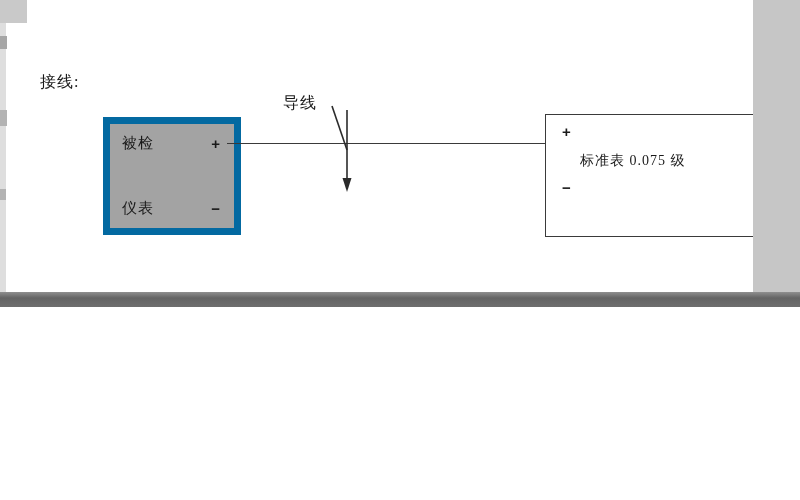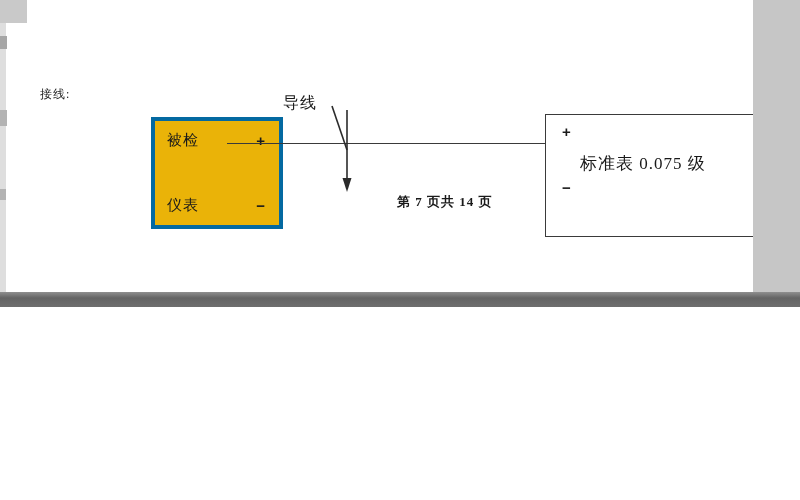--- a/index.html
+++ b/index.html
@@ -18,42 +18,42 @@
   .left-strip   { left:0; top:0; width:6px; height:293px; background:#dedede; }
   .tl-block     { left:0; top:0; width:27px; height:23px; background:#c9c9c9; }
   .tick-1       { left:0; top:36px;  width:7px; height:13px; background:#a6a6a6; }
   .tick-2       { left:0; top:110px; width:7px; height:16px; background:#b3b3b3; }
   .tick-3       { left:0; top:189px; width:6px; height:11px; background:#b3b3b3; }
   .right-margin { left:753px; top:0; width:47px; height:293px; background:#c6c6c6; z-index:5; }
   .gray-band    { left:0; top:292px; width:800px; height:15px;
                   background:linear-gradient(#8f8f8f, #646464 40%, #6e6e6e); z-index:6; }
 
   
-  .wiring-label { left:40px;  top:86px; font-size:12px; letter-spacing:1px; }
+  .wiring-label { left:40px;  top:72px; font-size:16px; letter-spacing:1px; }
   .wire-label   { left:283px; top:86px; font-size:16px; letter-spacing:1px;margin-top:7px; }
   .page-ind     { left:397px; top:193px; font-size:13px; font-weight:bold; letter-spacing:1px; }
 
   
-  .device-box { left:103px; top:117px; width:124px; height:104px; border:4px solid #0369a1; background:#eab308;margin-left:48px; }
+  .device-box { left:103px; top:117px; width:124px; height:104px; border:7px solid #0369a1; background:#a3a3a3; }
   .dev-row { position:absolute; left:12px; right:14px; display:flex; justify-content:space-between; align-items:center; }
   .dev-row-top    { top:10px; }
   .dev-row-bottom { bottom:10px;text-align:right; }
   .dev-name { font-size:15px; letter-spacing:1px; }
   .sign { font-size:15px; font-weight:bold; font-family:"Liberation Sans","DejaVu Sans",sans-serif; }
 
   
   .wire-line { left:227px; top:143px; width:318px; height:1px; background:#3a3a3a; }
 
   
   .arrow-svg { left:320px; top:98px; width:40px; height:100px; }
 
   
   .standard-box { left:545px; top:114px; width:209px; height:121px; border:1px solid #3a3a3a; background:#fff; }
   .std-plus  { position:absolute; left:16px; top:8px; }
-  .std-label { position:absolute; left:34px; top:37px; font-size:17px; letter-spacing:1px; }
+  .std-label { position:absolute; left:34px; top:37px; font-size:14px; letter-spacing:1px; }
   .std-minus { position:absolute; left:16px; top:64px; }
 </style>
 </head>
 <body>
 
 <div class="stage">
 
   <div class="abs left-strip"></div>
   <div class="abs tl-block"></div>
   <div class="abs tick-1"></div>
@@ -76,21 +76,20 @@
   <div class="abs wire-line"></div>
 
   <div class="abs wire-label">导线</div>
 
   <svg class="abs arrow-svg" viewBox="0 0 40 100">
     <line x1="12" y1="8" x2="27" y2="52" stroke="#2b2b2b" stroke-width="1.6"></line>
     <line x1="27" y1="12" x2="27" y2="82" stroke="#2b2b2b" stroke-width="1.6"></line>
     <polygon points="22.5,80 31.5,80 27,94" fill="#2b2b2b"></polygon>
   </svg>
 
-  <div class="abs page-ind">第 7 页共 14 页</div>
 
   <div class="abs standard-box">
     <span class="sign std-plus">+</span>
     <span class="std-label">标准表 0.075 级</span>
     <span class="sign std-minus">−</span>
   </div>
 
   <div class="abs right-margin"></div>
   <div class="abs gray-band"></div>
 

